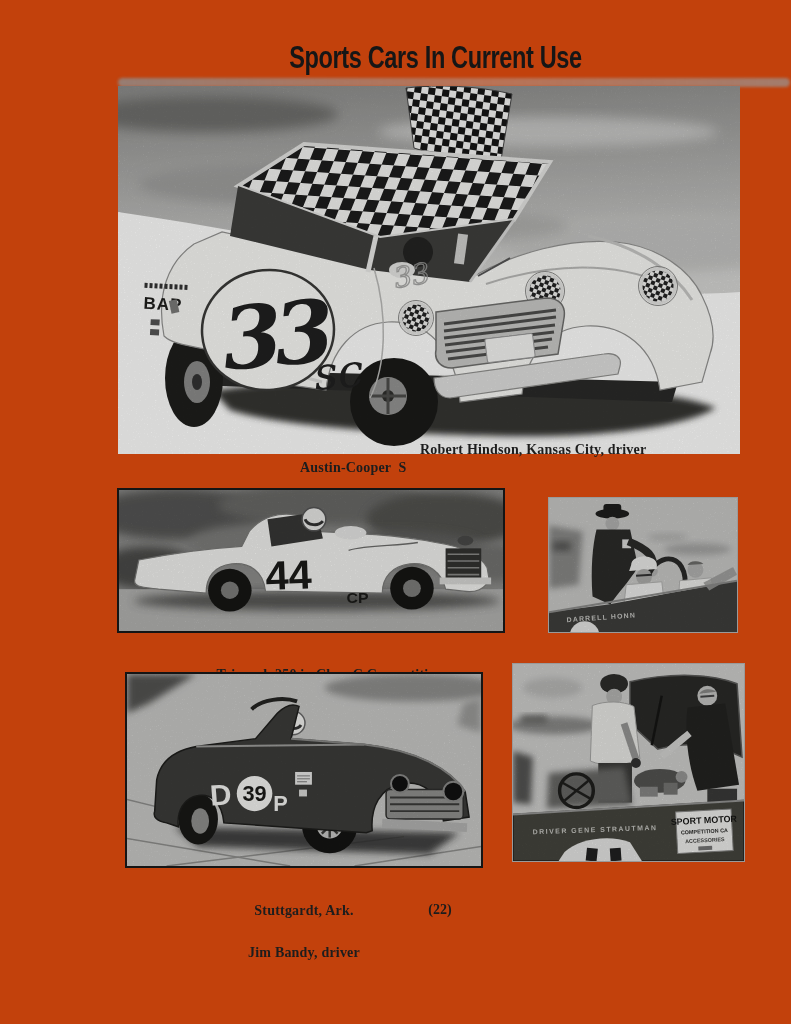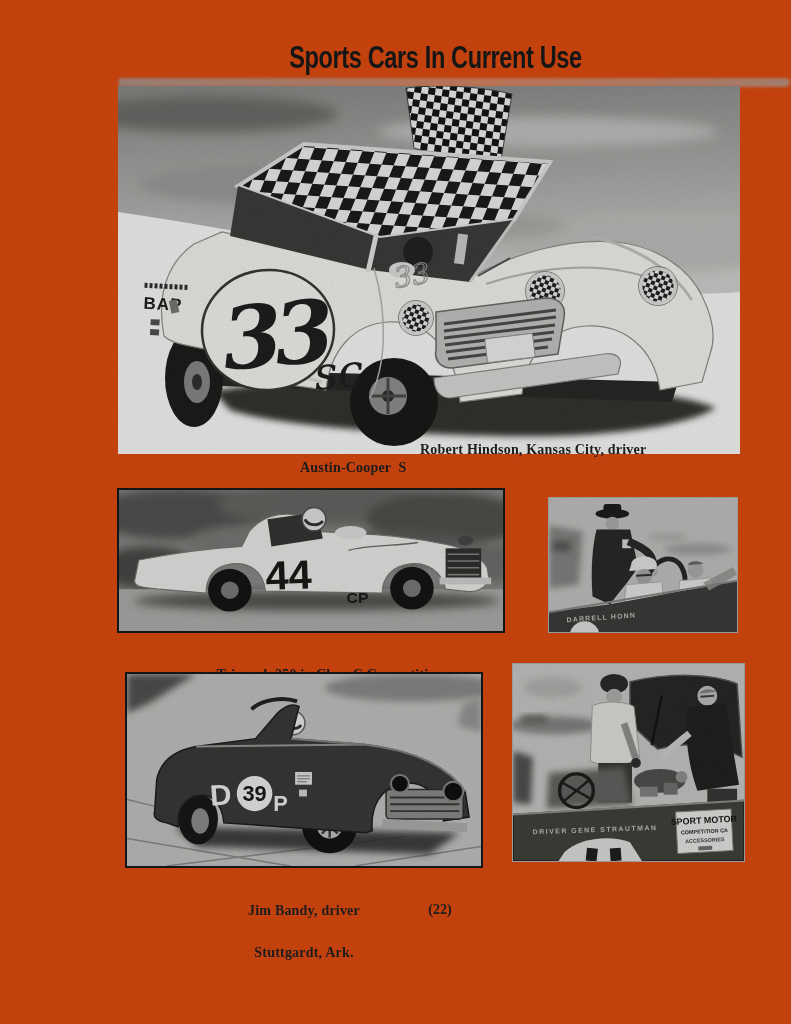--- a/index.html
+++ b/index.html
@@ -341,22 +341,22 @@
         <rect x="170" y="100" width="17" height="13" fill="#e6e6e4"></rect>
         <path d="M172,104 h13 M172,107 h13 M172,110 h10" stroke="#777" stroke-width="1"></path>
         <rect x="174" y="118" width="8" height="7" fill="#d8d8d6"></rect>
       </g>
 
       <rect width="358" height="196" filter="url(#g4)" opacity="0.15"></rect>
     </svg>
   </div>
 
   <div class="cap cap-center" style="left:125px;top:876px;width:358px;">
+    <div>Stuttgardt, Ark.</div>
     <div>Jim Bandy, driver</div>
-    <div>Stuttgardt, Ark.</div>
   </div>
 
   <div class="abs photo soft" style="left:512px;top:663px;width:233px;height:199px;">
     <svg viewBox="0 0 233 199" preserveAspectRatio="none">
       <defs>
         <filter id="b5" x="-40%" y="-40%" width="180%" height="180%">
             <feGaussianBlur stdDeviation="3"></feGaussianBlur>
           </filter>
         <filter id="g5" x="0" y="0" width="100%" height="100%">
           <feTurbulence type="fractalNoise" baseFrequency="0.85" numOctaves="2" result="n"></feTurbulence>

